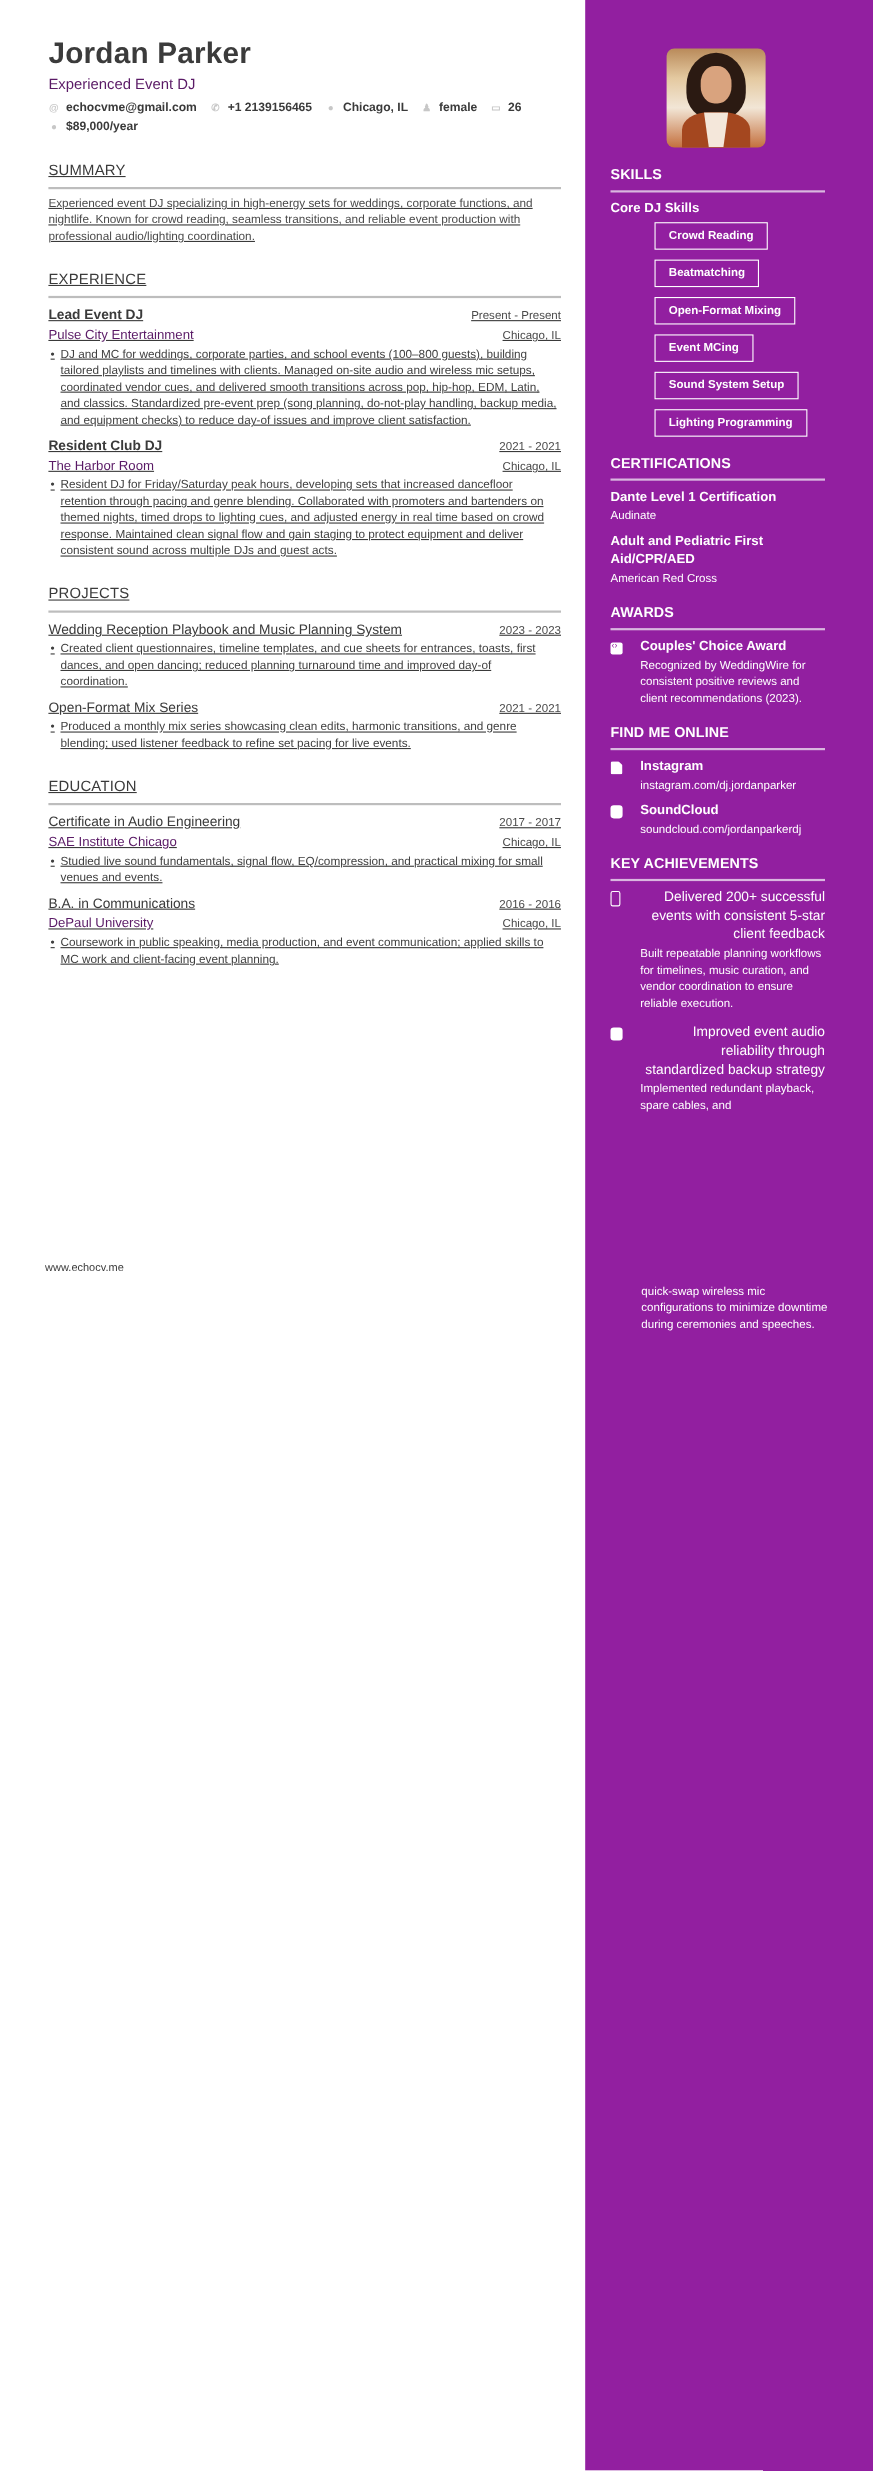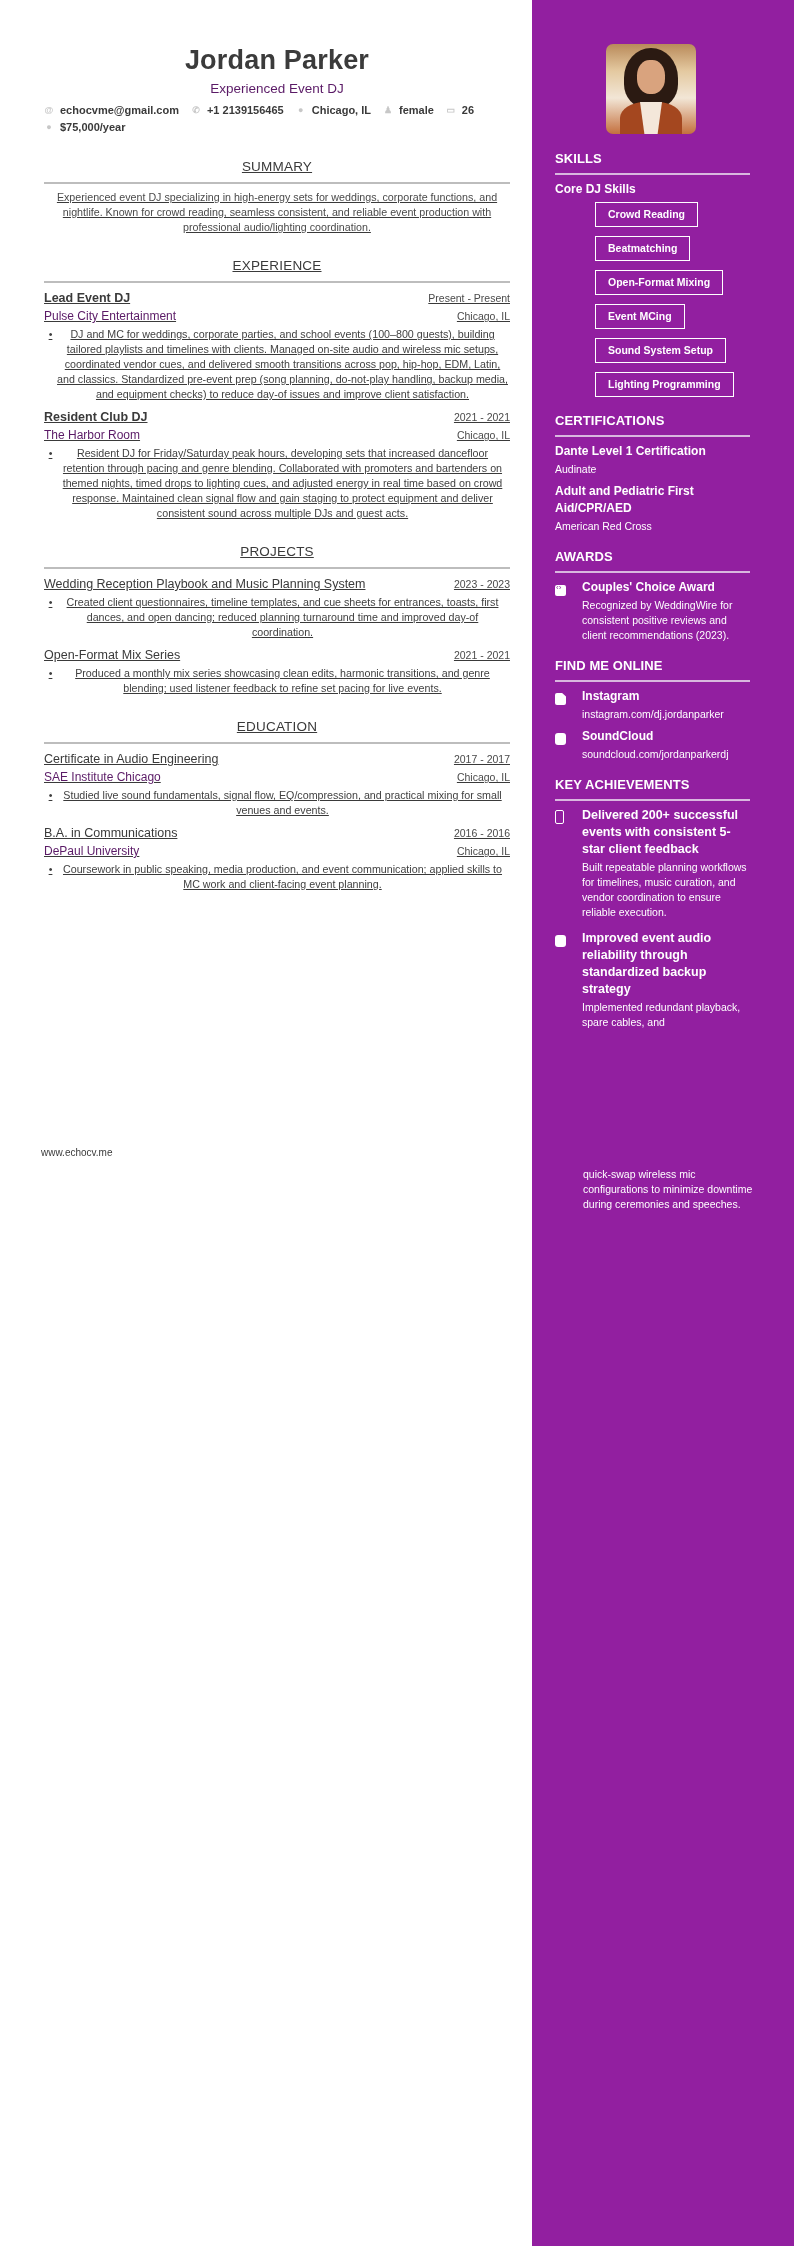--- a/index.html
+++ b/index.html
@@ -1,21 +1,21 @@
 <!DOCTYPE html>
 <html><head>
 <meta charset="utf-8">
 <style>
   * { box-sizing: border-box; margin: 0; padding: 0; }
   html, body { width: 794px; height: 2246px; background: #ffffff; }
   body { font-family: "Liberation Sans", sans-serif; color: #3a3a3a; position: relative; overflow: hidden; }
 
   .sidebar-bg { position: absolute; left: 532px; top: 0; width: 262px; height: 2246px; background: #921fa0; }
 
-  .main { position: absolute; left: 44px; top: 44px; width: 466px; text-align: center; }
+  .main { position: absolute; left: 44px; top: 32px; width: 466px; }
   .name { font-size: 27px; font-weight: bold; color: #3b3b3b; letter-spacing: 0.2px; line-height: 32px; }
   .role { font-size: 13.5px; color: #5a1a66; margin-top: 4px; line-height: 18px; }
   .contacts { margin-top: 4px; font-size: 11px; font-weight: bold; color: #3a3a3a; line-height: 17px; }
   .contact-row { display: flex; align-items: center; flex-wrap: wrap; }
   .contact { display: inline-flex; align-items: center; margin-right: 12px; }
   .contact .ic { width: 10px; height: 10px; margin-right: 6px; color: #c7c7c7; display: inline-flex; align-items: center; justify-content: center; font-size: 9px; }
 
   .section { margin-top: 22px; text-decoration: underline; }
   .section-title { font-size: 13.5px; color: #3a3a3a; letter-spacing: 0.2px; line-height: 18px; }
   .section-rule { height: 2px; background: #bdbdbd; margin-top: 6px; margin-bottom: 6px; }
@@ -52,21 +52,21 @@
 
   .cert { margin-bottom: 6px; }
   .cert-name { font-size: 12px; font-weight: bold; line-height: 17px; }
   .cert-org { font-size: 10.5px; line-height: 15px; margin-top: 2px; }
 
   .icon-item { display: flex; margin-bottom: 6px; }
   .icon-item .iic { width: 27px; flex: none; padding-top: 3px; }
   .icon-item .body { flex: 1; }
   .ii-title { font-size: 12px; font-weight: bold; line-height: 17px; }
   .ii-desc { font-size: 10.5px; line-height: 15px; margin-top: 2px; }
-  .ach-title { font-size: 12.5px; font-weight: bold; line-height: 17px; }
+  .ach-title { font-size: 12.5px; font-weight: normal; line-height: 17px; text-align: right; }
 
   .wicon { display: inline-block; width: 11px; height: 12px; background: #ffffff; border-radius: 2px; position: relative; }
   .wicon.award { width: 11px; height: 11px; }
   .wicon.award::after { content: "‹›"; position: absolute; left: 1px; top: -2px; font-size: 8px; color: #921fa0; }
   .wicon.doc { clip-path: polygon(0 0, 65% 0, 100% 30%, 100% 100%, 0 100%); }
   .wicon.clip { border-radius: 3px; }
   .wicon.phone { width: 9px; height: 14px; background: transparent; border: 1.6px solid #ffffff; border-radius: 2px; }
 </style>
 </head>
 <body>
@@ -95,29 +95,29 @@
         <span>female</span>
       </span>
       <span class="contact">
         <span class="ic">▭</span>
         <span>26</span>
       </span>
     </div>
     <div class="contact-row">
       <span class="contact">
         <span class="ic">●</span>
-        <span>$75,000/year</span>
+        <span>$89,000/year</span>
       </span>
     </div>
   </div>
 
   <div class="section">
     <div class="section-title">SUMMARY</div>
     <div class="section-rule"></div>
-    <div class="summary-text">Experienced event DJ specializing in high-energy sets for weddings, corporate functions, and nightlife. Known for crowd reading, seamless consistent, and reliable event production with professional audio/lighting coordination.</div>
+    <div class="summary-text">Experienced event DJ specializing in high-energy sets for weddings, corporate functions, and nightlife. Known for crowd reading, seamless transitions, and reliable event production with professional audio/lighting coordination.</div>
   </div>
 
   <div class="section">
     <div class="section-title">EXPERIENCE</div>
     <div class="section-rule"></div>
     <div class="entry">
       <div class="entry-head">
         <span class="entry-title">Lead Event DJ</span>
         <span class="entry-date">Present - Present</span>
       </div>

